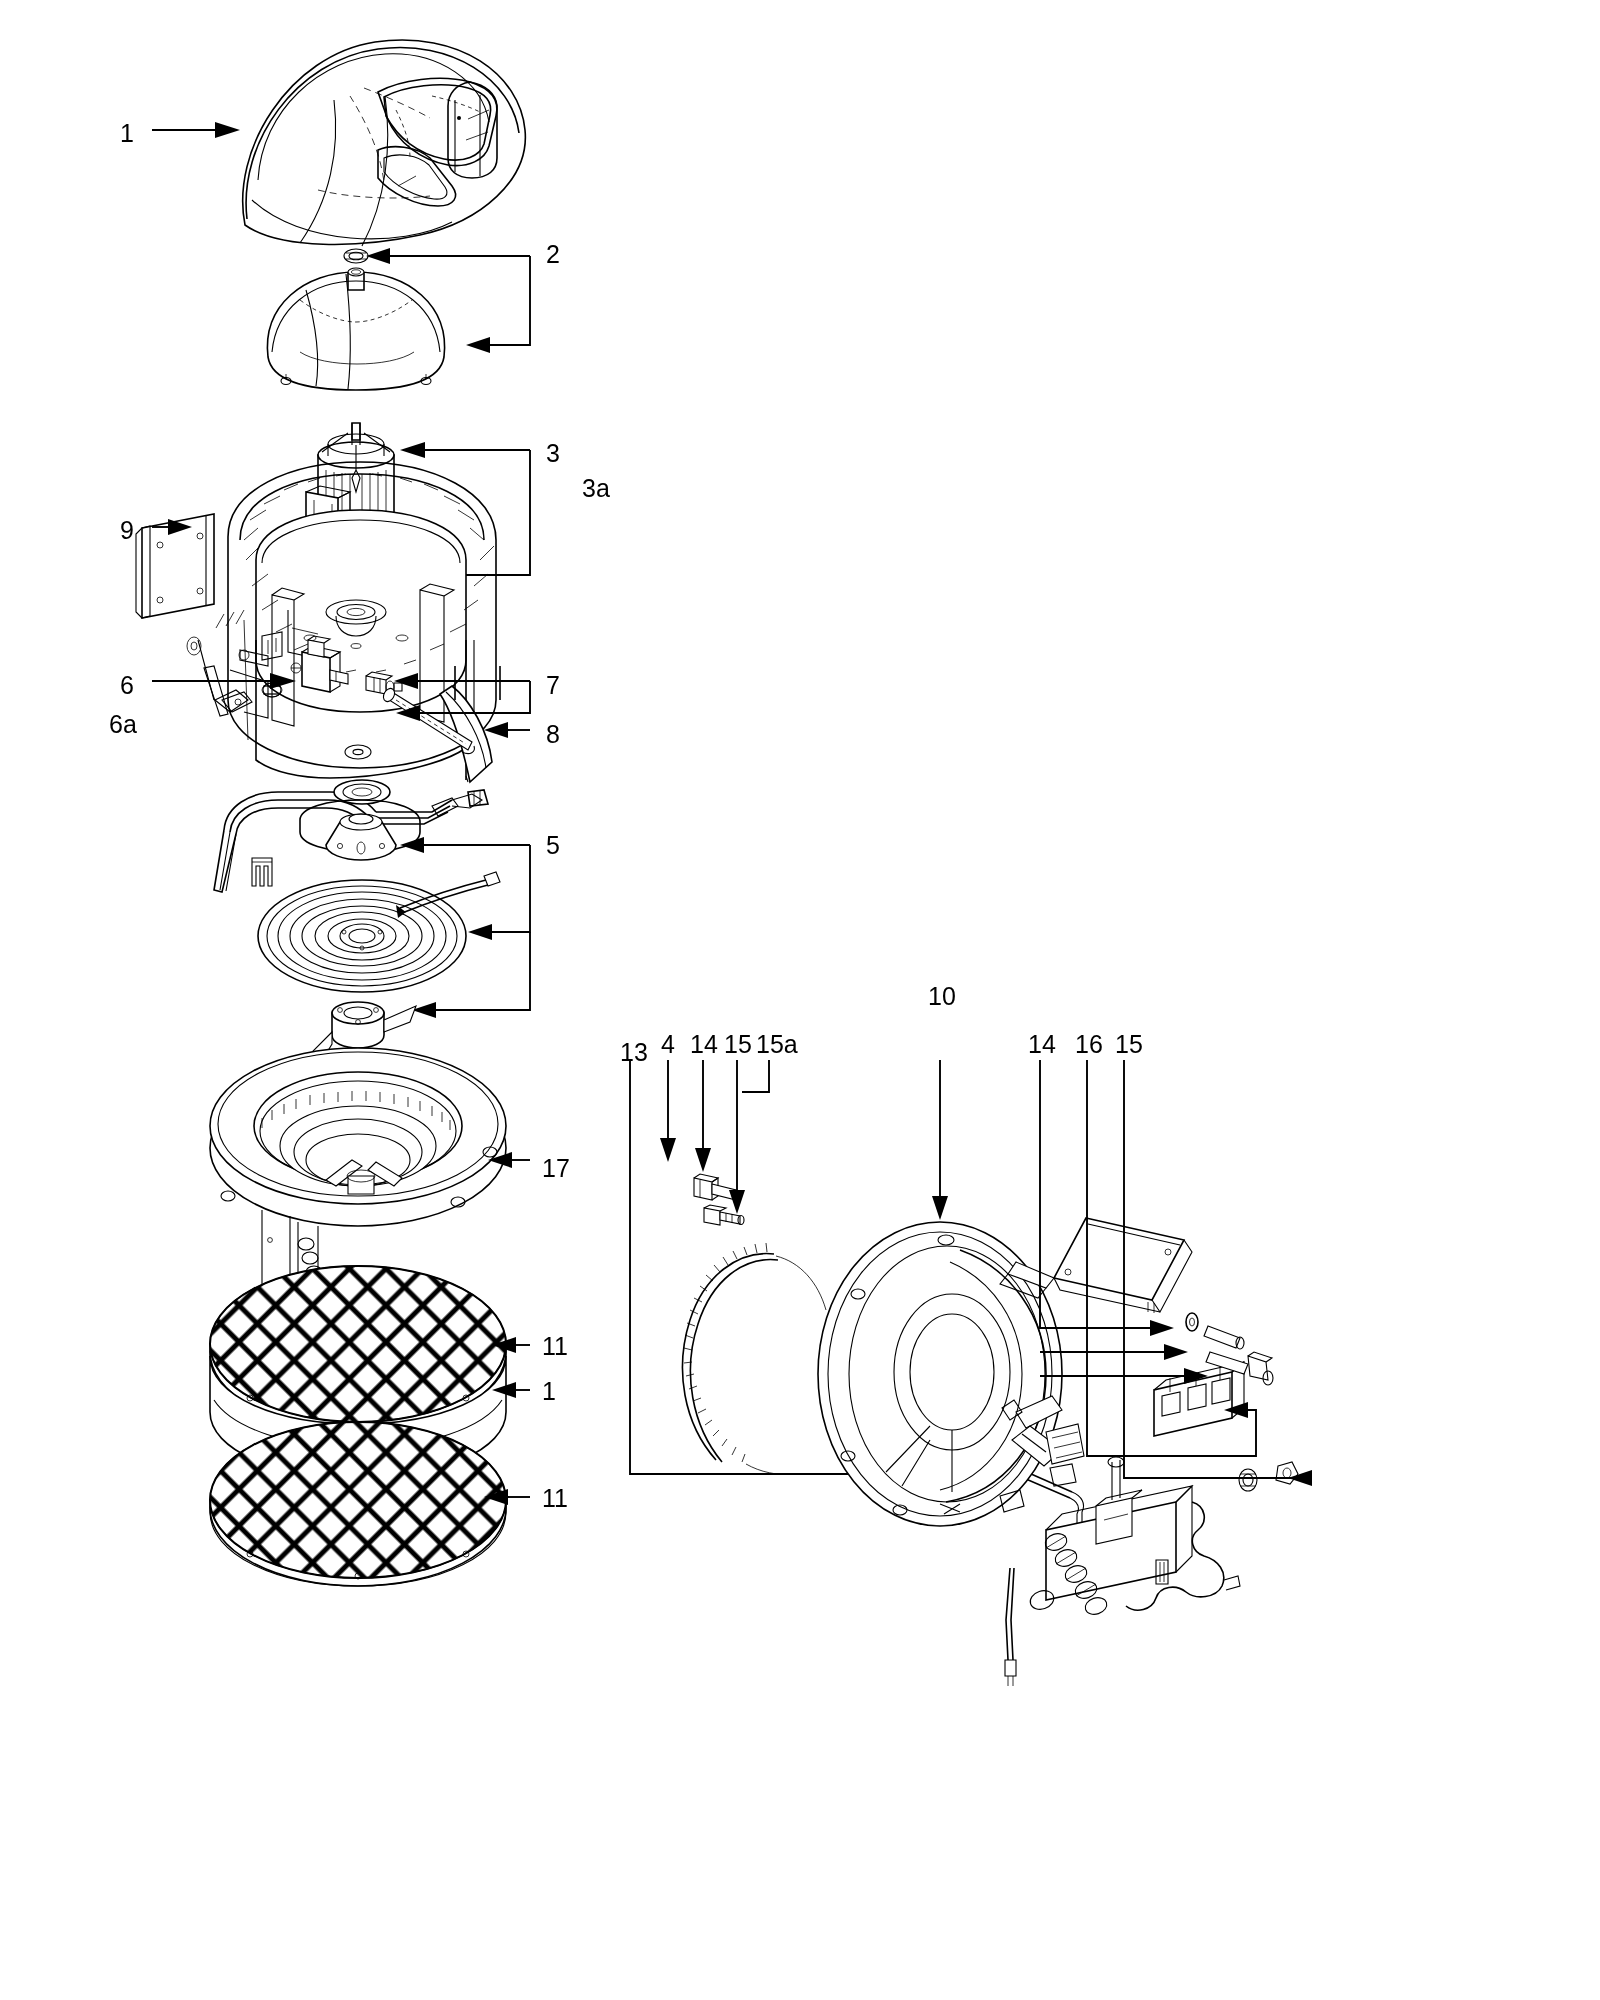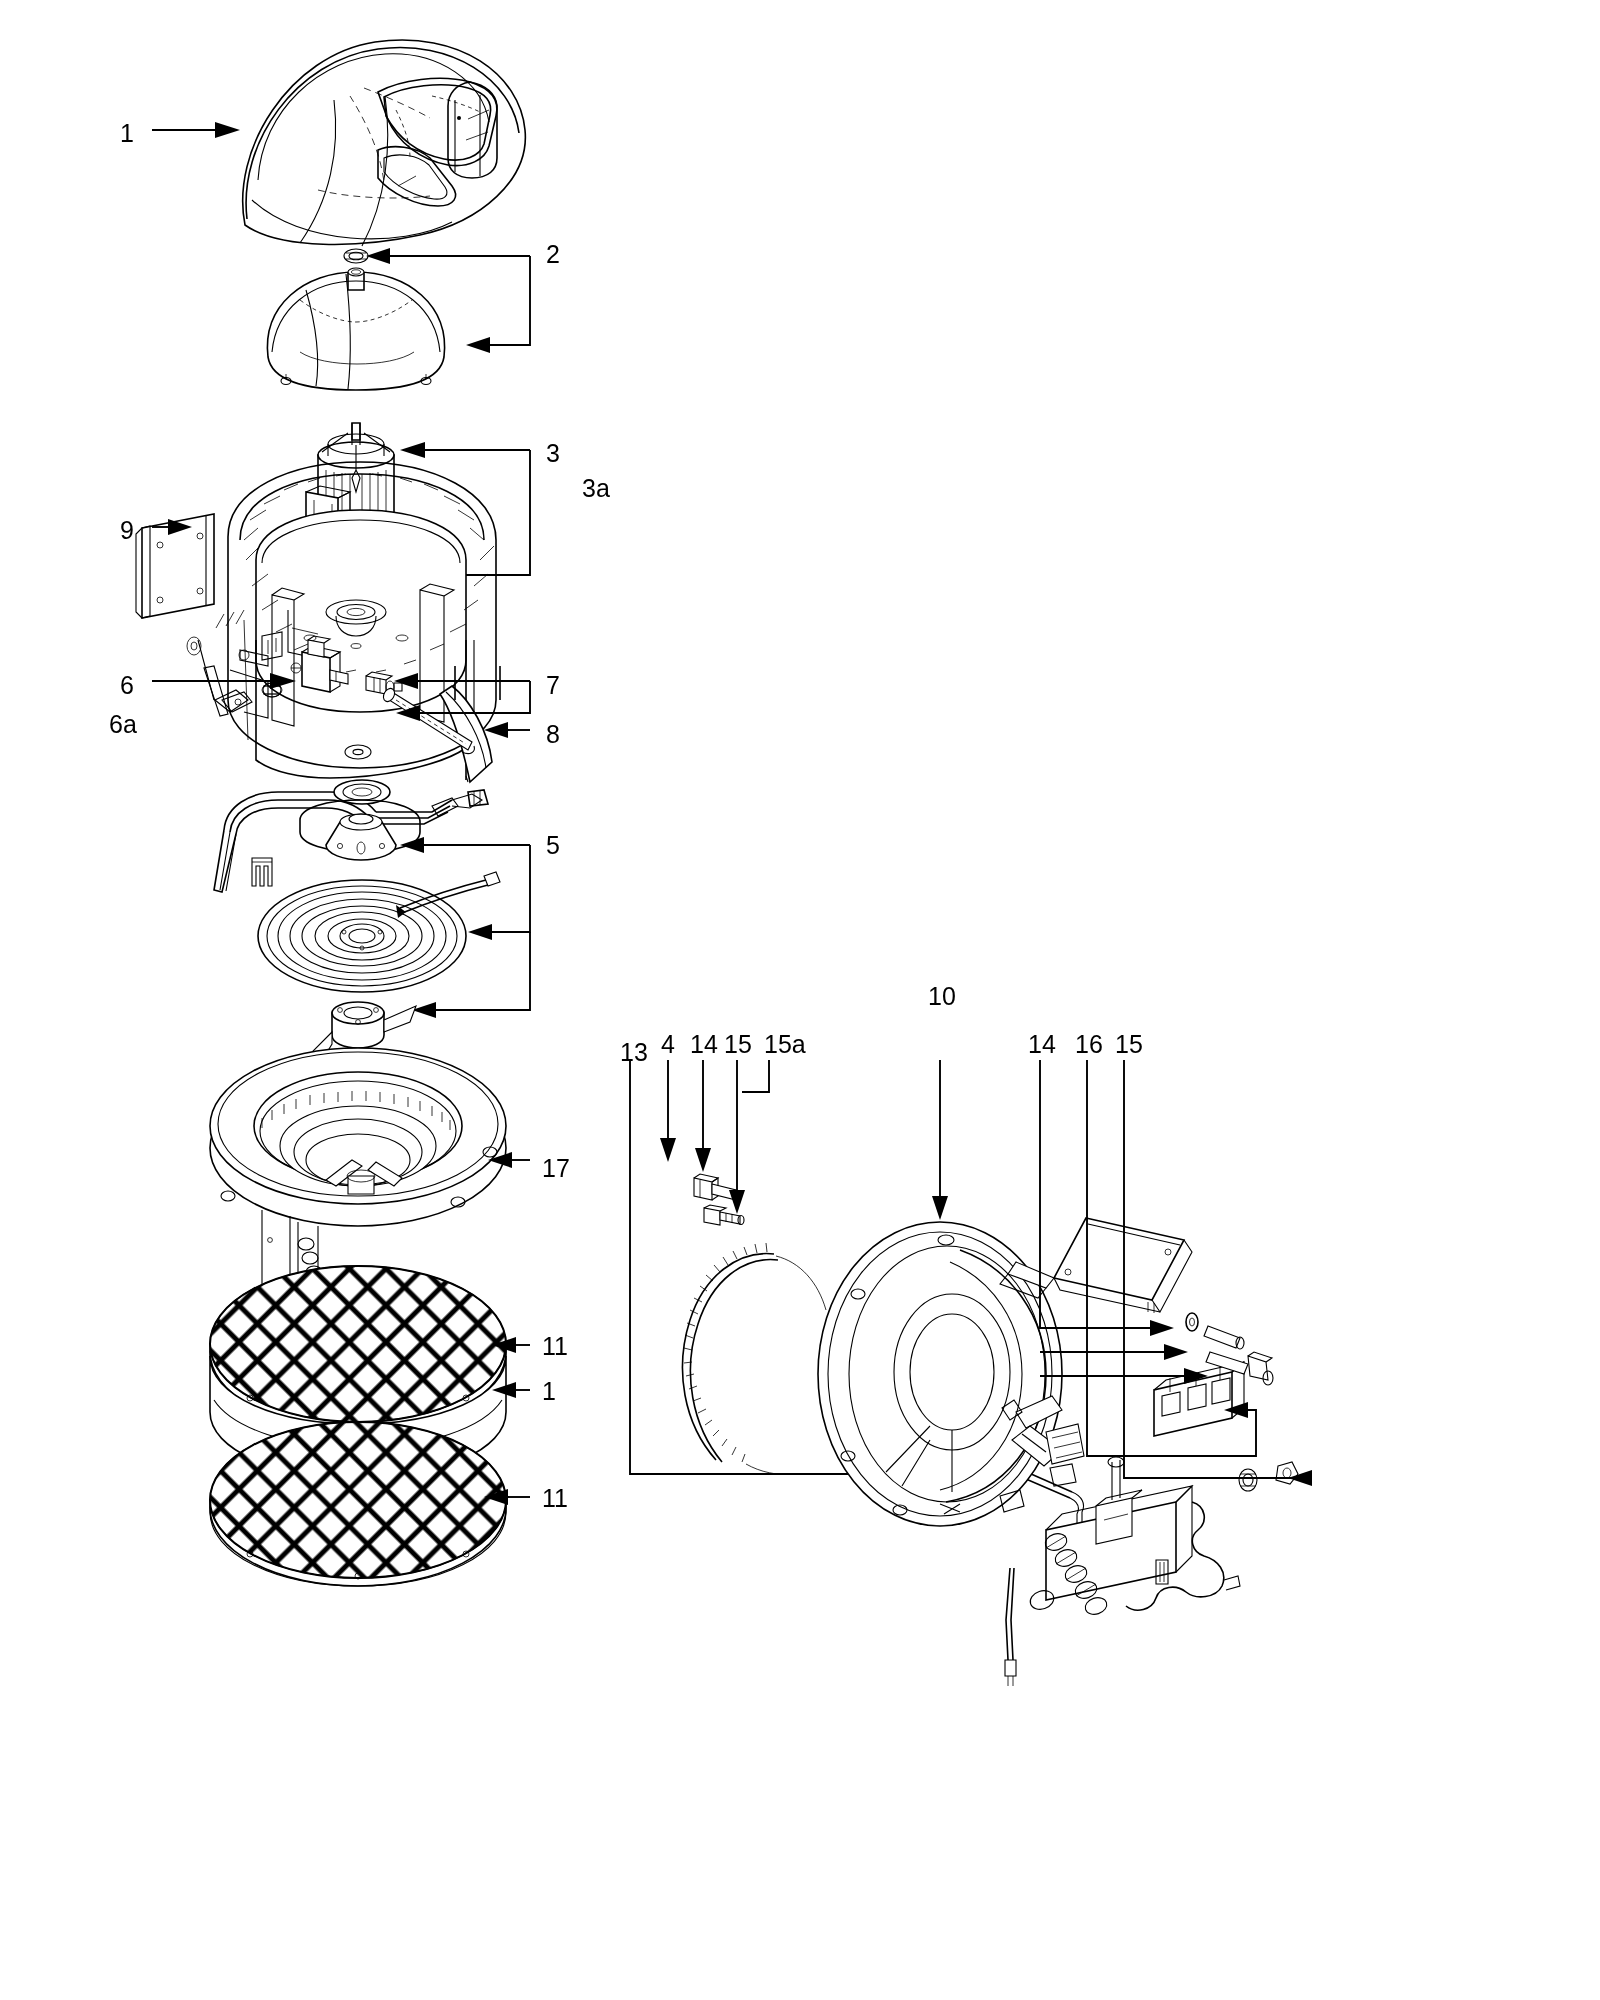--- a/index.html
+++ b/index.html
@@ -642,19 +642,19 @@
   <div class="callout-num" style="left:546px;  top:833px;">5</div>
   <div class="callout-num" style="left:542px;  top:1149px;margin-top:7px;">17</div>
   <div class="callout-num" style="left:542px;  top:1334px;">11</div>
   <div class="callout-num" style="left:542px;  top:1379px;">1</div>
   <div class="callout-num" style="left:542px;  top:1486px;">11</div>
 
   <div class="callout-num" style="left:620px;  top:1032px;margin-top:8px;">13</div>
   <div class="callout-num" style="left:661px;  top:1032px;">4</div>
   <div class="callout-num" style="left:690px;  top:1032px;">14</div>
   <div class="callout-num" style="left:724px;  top:1032px;">15</div>
-  <div class="callout-num" style="left:756px;  top:1032px;margin-left:8px;">15a</div>
+  <div class="callout-num" style="left:756px;  top:1032px;">15a</div>
   <div class="callout-num" style="left:928px;  top:984px;">10</div>
   <div class="callout-num" style="left:1028px; top:1032px;">14</div>
   <div class="callout-num" style="left:1075px; top:1032px;">16</div>
   <div class="callout-num" style="left:1115px; top:1032px;">15</div>
 
 </div>
 
 </body></html>

